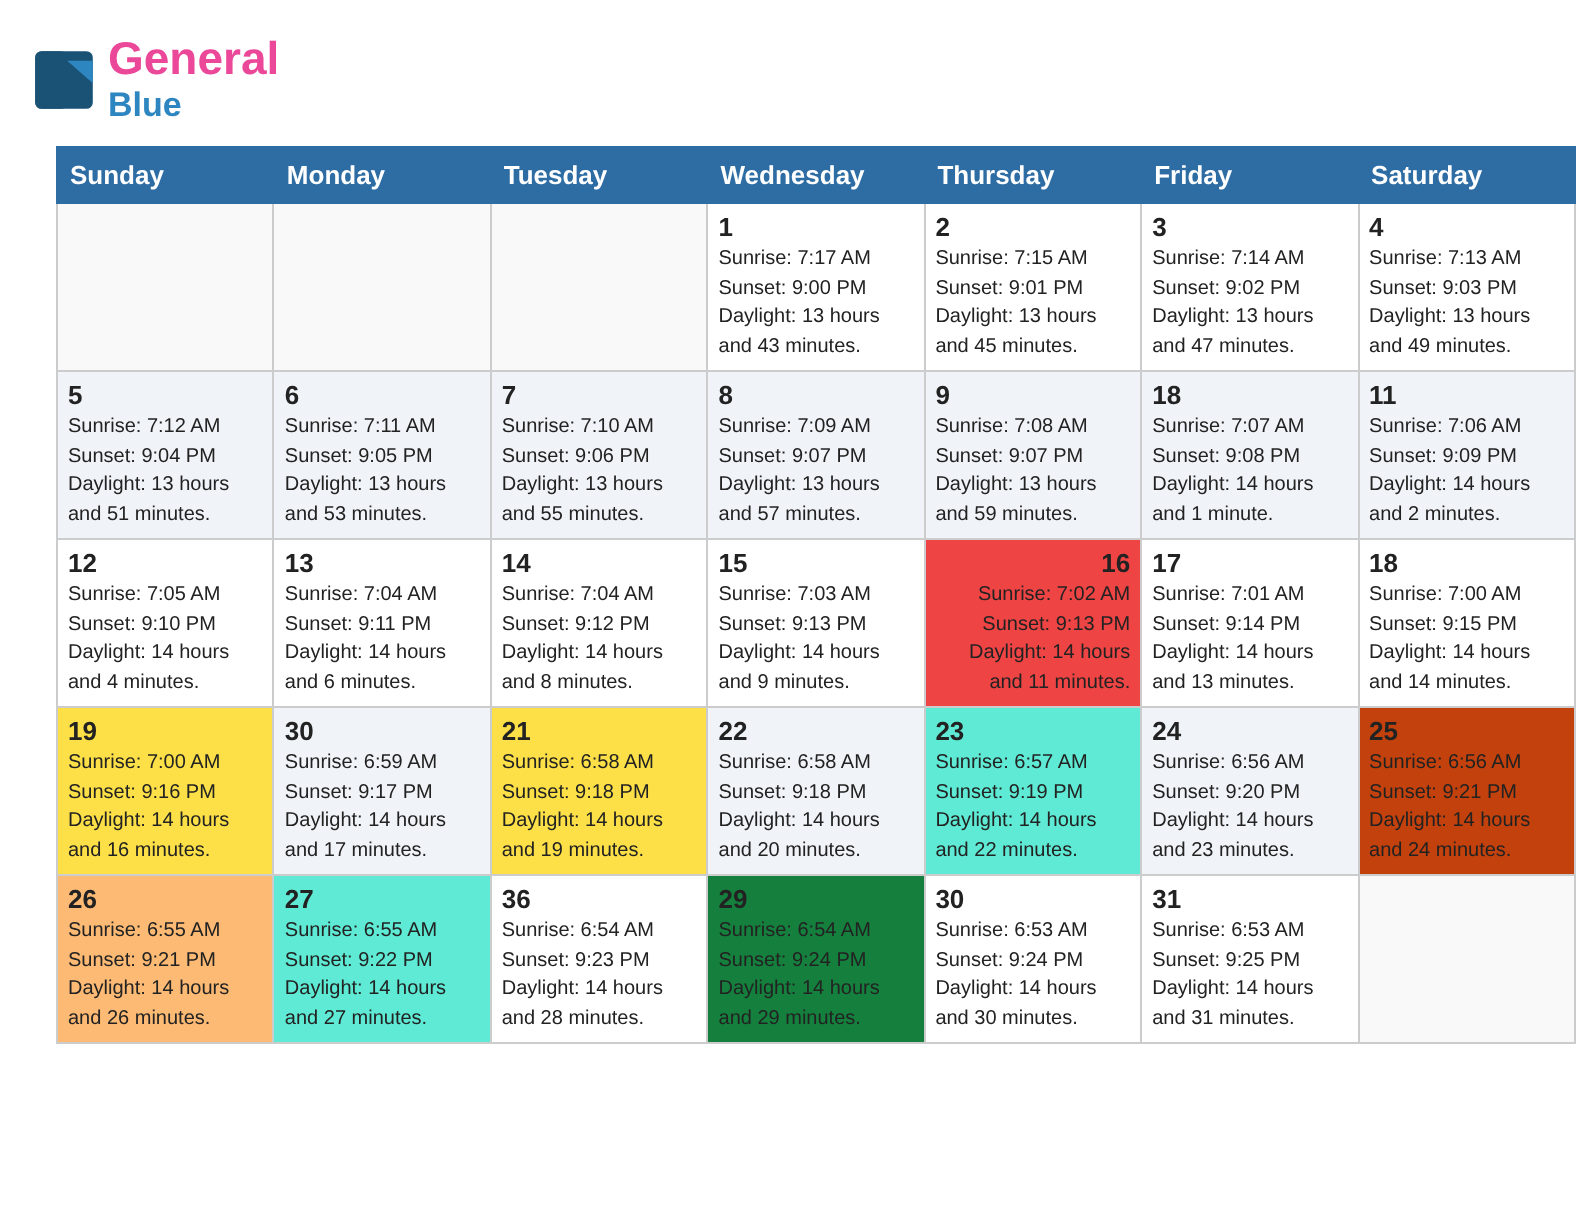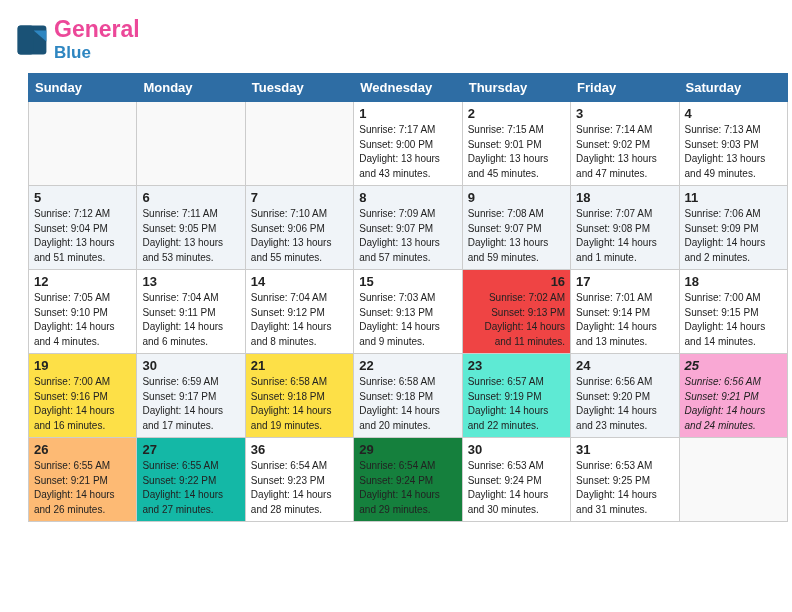--- a/index.html
+++ b/index.html
@@ -216,31 +216,31 @@
           <div class="day-info">Sunrise: 6:58 AM<br>Sunset: 9:18 PM<br>Daylight: 14 hours and 20 minutes.</div>
         </td>
         <td style="background: #5eead4;">
           <span class="day-number">23</span>
           <div class="day-info">Sunrise: 6:57 AM<br>Sunset: 9:19 PM<br>Daylight: 14 hours and 22 minutes.</div>
         </td>
         <td style="background: rgb(240, 244, 248);">
           <span class="day-number">24</span>
           <div class="day-info">Sunrise: 6:56 AM<br>Sunset: 9:20 PM<br>Daylight: 14 hours and 23 minutes.</div>
         </td>
-        <td style="background: #f9a8d4; font-style: italic;">
+        <td style="background: #c2410c;">
           <span class="day-number">25</span>
           <div class="day-info">Sunrise: 6:56 AM<br>Sunset: 9:21 PM<br>Daylight: 14 hours and 24 minutes.</div>
         </td>
       </tr>
       <tr>
         <td style="background: #fdba74;">
           <span class="day-number">26</span>
           <div class="day-info">Sunrise: 6:55 AM<br>Sunset: 9:21 PM<br>Daylight: 14 hours and 26 minutes.</div>
         </td>
-        <td style="background: #14b8a6;">
+        <td style="background: #5eead4;">
           <span class="day-number">27</span>
           <div class="day-info">Sunrise: 6:55 AM<br>Sunset: 9:22 PM<br>Daylight: 14 hours and 27 minutes.</div>
         </td>
         <td style="background: rgb(255, 255, 255);">
           <span class="day-number">36</span>
           <div class="day-info">Sunrise: 6:54 AM<br>Sunset: 9:23 PM<br>Daylight: 14 hours and 28 minutes.</div>
         </td>
         <td style="background: #15803d;">
           <span class="day-number">29</span>
           <div class="day-info">Sunrise: 6:54 AM<br>Sunset: 9:24 PM<br>Daylight: 14 hours and 29 minutes.</div>

